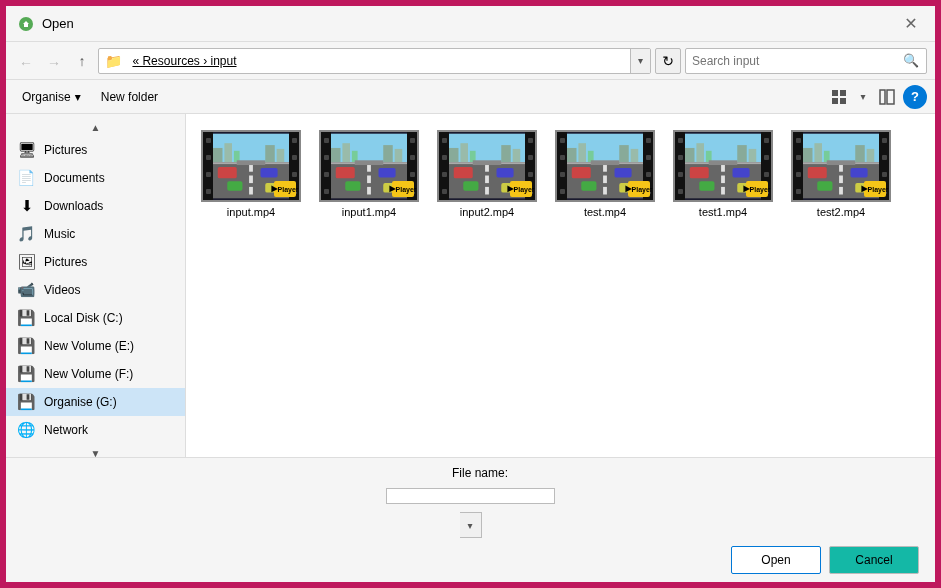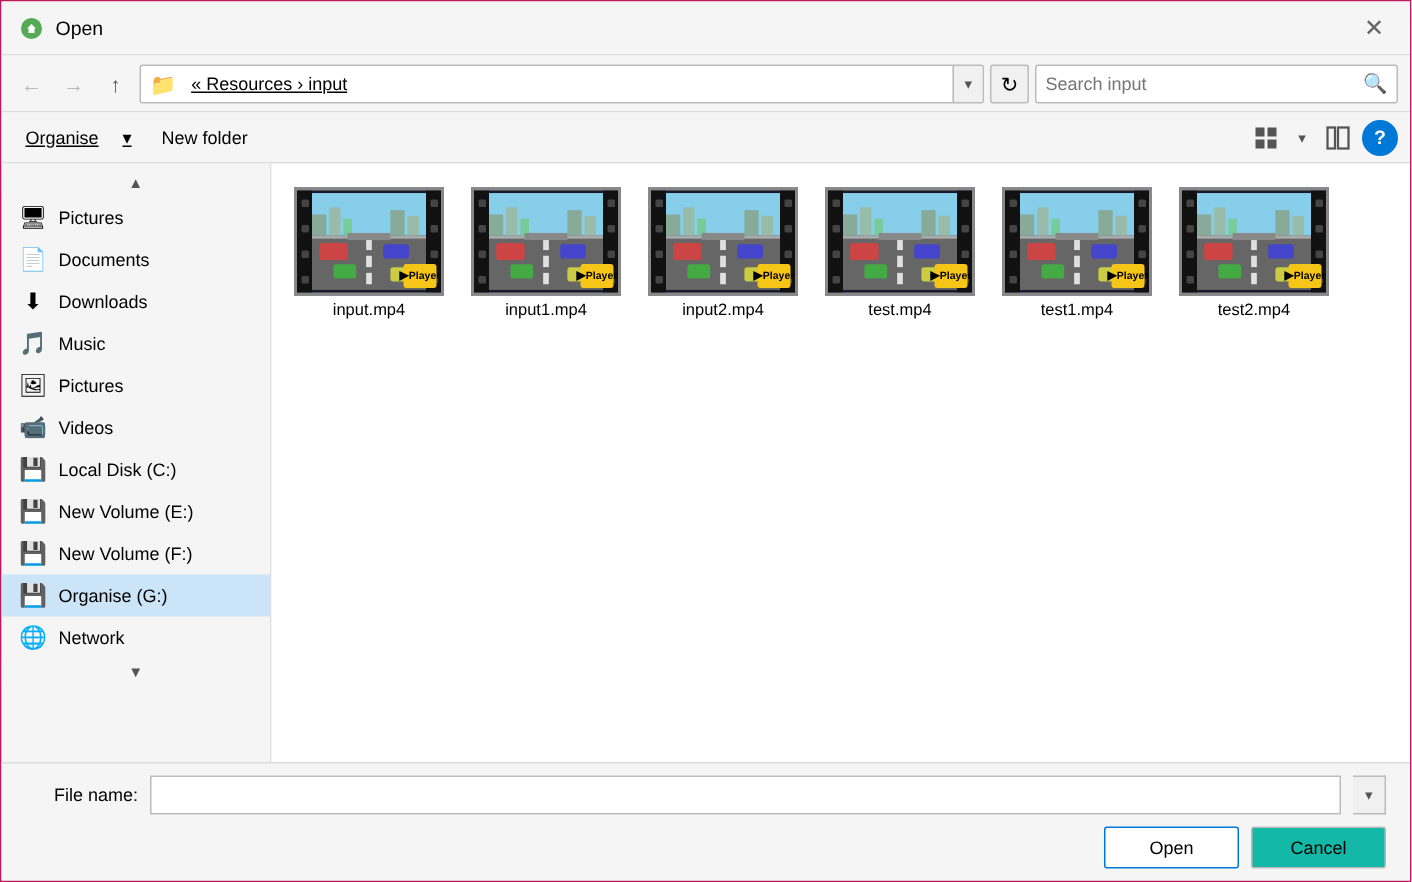--- a/index.html
+++ b/index.html
@@ -10,21 +10,21 @@
       display: flex;
       justify-content: center;
       align-items: center;
       width: 941px;
       height: 588px;
     }
     .dialog {
       width: 941px;
       height: 588px;
       background: #fff;
-      border: 1px solid #be185d;
+      border: 6px solid #be185d;
       box-shadow: 2px 2px 10px rgba(0,0,0,0.3);
       display: flex;
       flex-direction: column;
     }
     
     .title-bar {
       background: #f5f5f5;
       border-bottom: 1px solid #ddd;
       padding: 8px 12px;
       display: flex;
@@ -160,29 +160,28 @@
       align-items: center;
       padding: 4px 8px;
       border-bottom: 1px solid #ddd;
       gap: 4px;
       height: 34px;
       background: #f5f5f5;
     }
     .organise-btn {
       display: flex;
       align-items: center;
-      gap: 16px;
+      gap: 4px;
       padding: 3px 8px;
       border: none;
       background: none;
       cursor: pointer;
       font-size: 12px;
       color: #000;
       border-radius: 2px;
-      text-decoration: underline;
     }
     .new-folder-btn {
       padding: 3px 8px;
       border: none;
       background: none;
       cursor: pointer;
       font-size: 12px;
       color: #000;
       border-radius: 2px;
     }
@@ -388,20 +387,21 @@
     .bottom-area {
       border-top: 1px solid #ddd;
       padding: 8px 16px;
       background: #f5f5f5;
     }
     .filename-row {
       display: flex;
       align-items: center;
       gap: 8px;
       margin-bottom: 8px;
+      flex-direction: column;
     }
     .filename-label {
       font-size: 12px;
       color: #000;
       width: 75px;
       text-align: right;
     }
     .filename-input {
       flex: 1;
       height: 26px;

